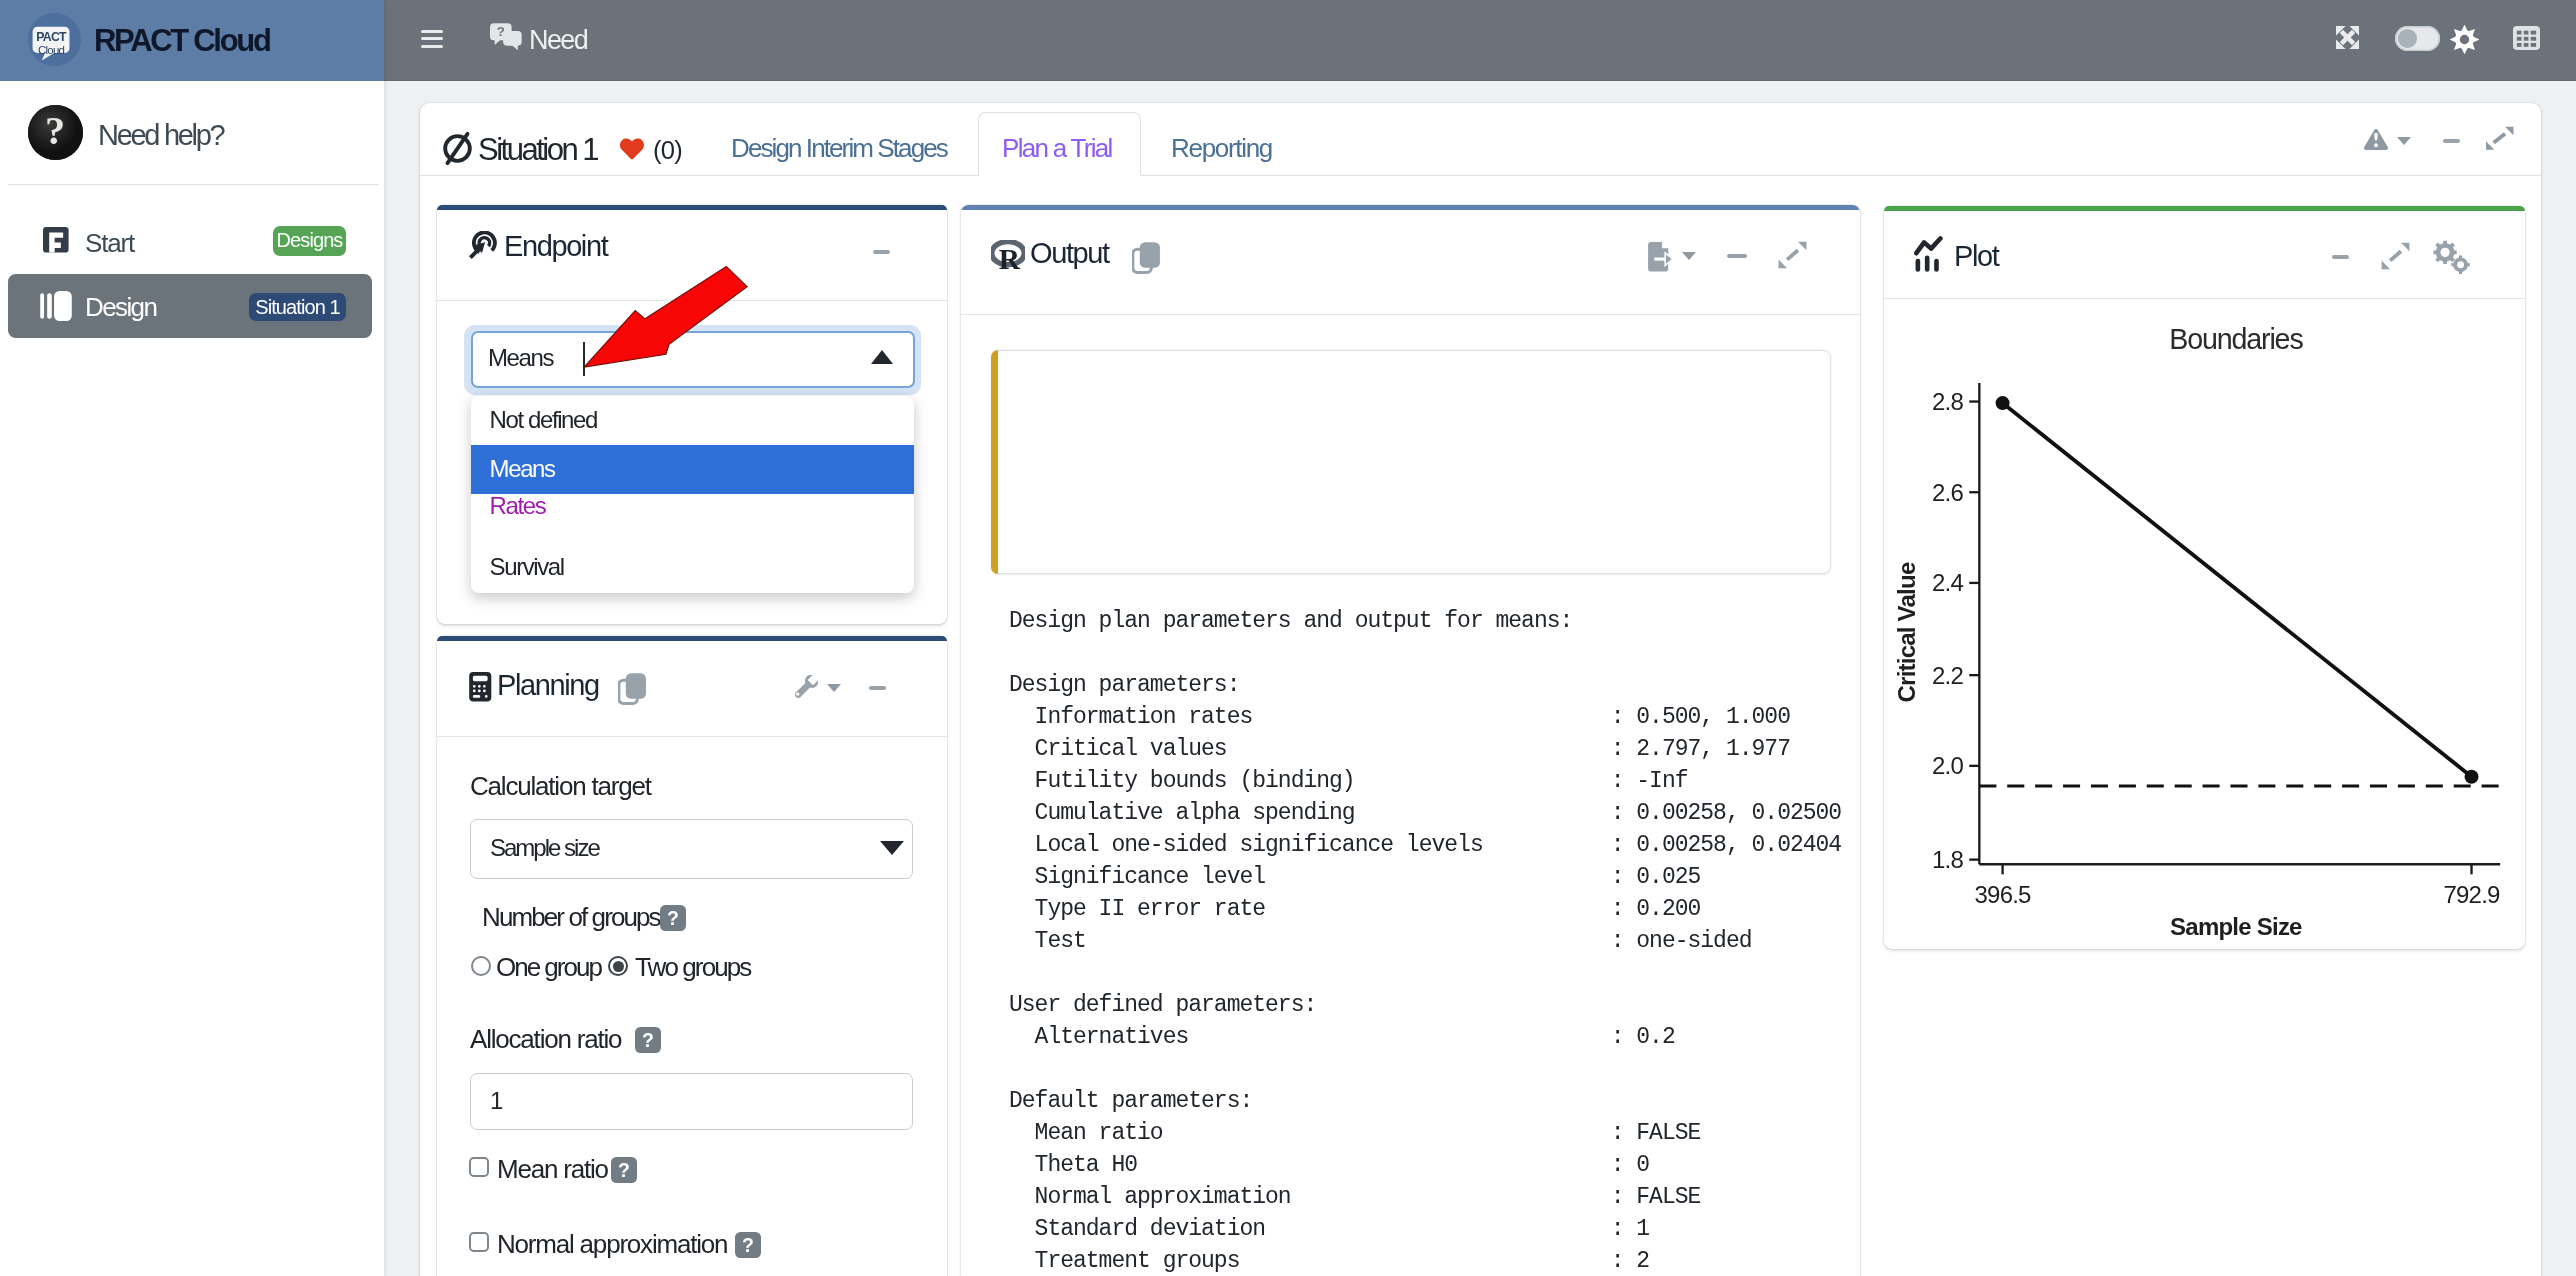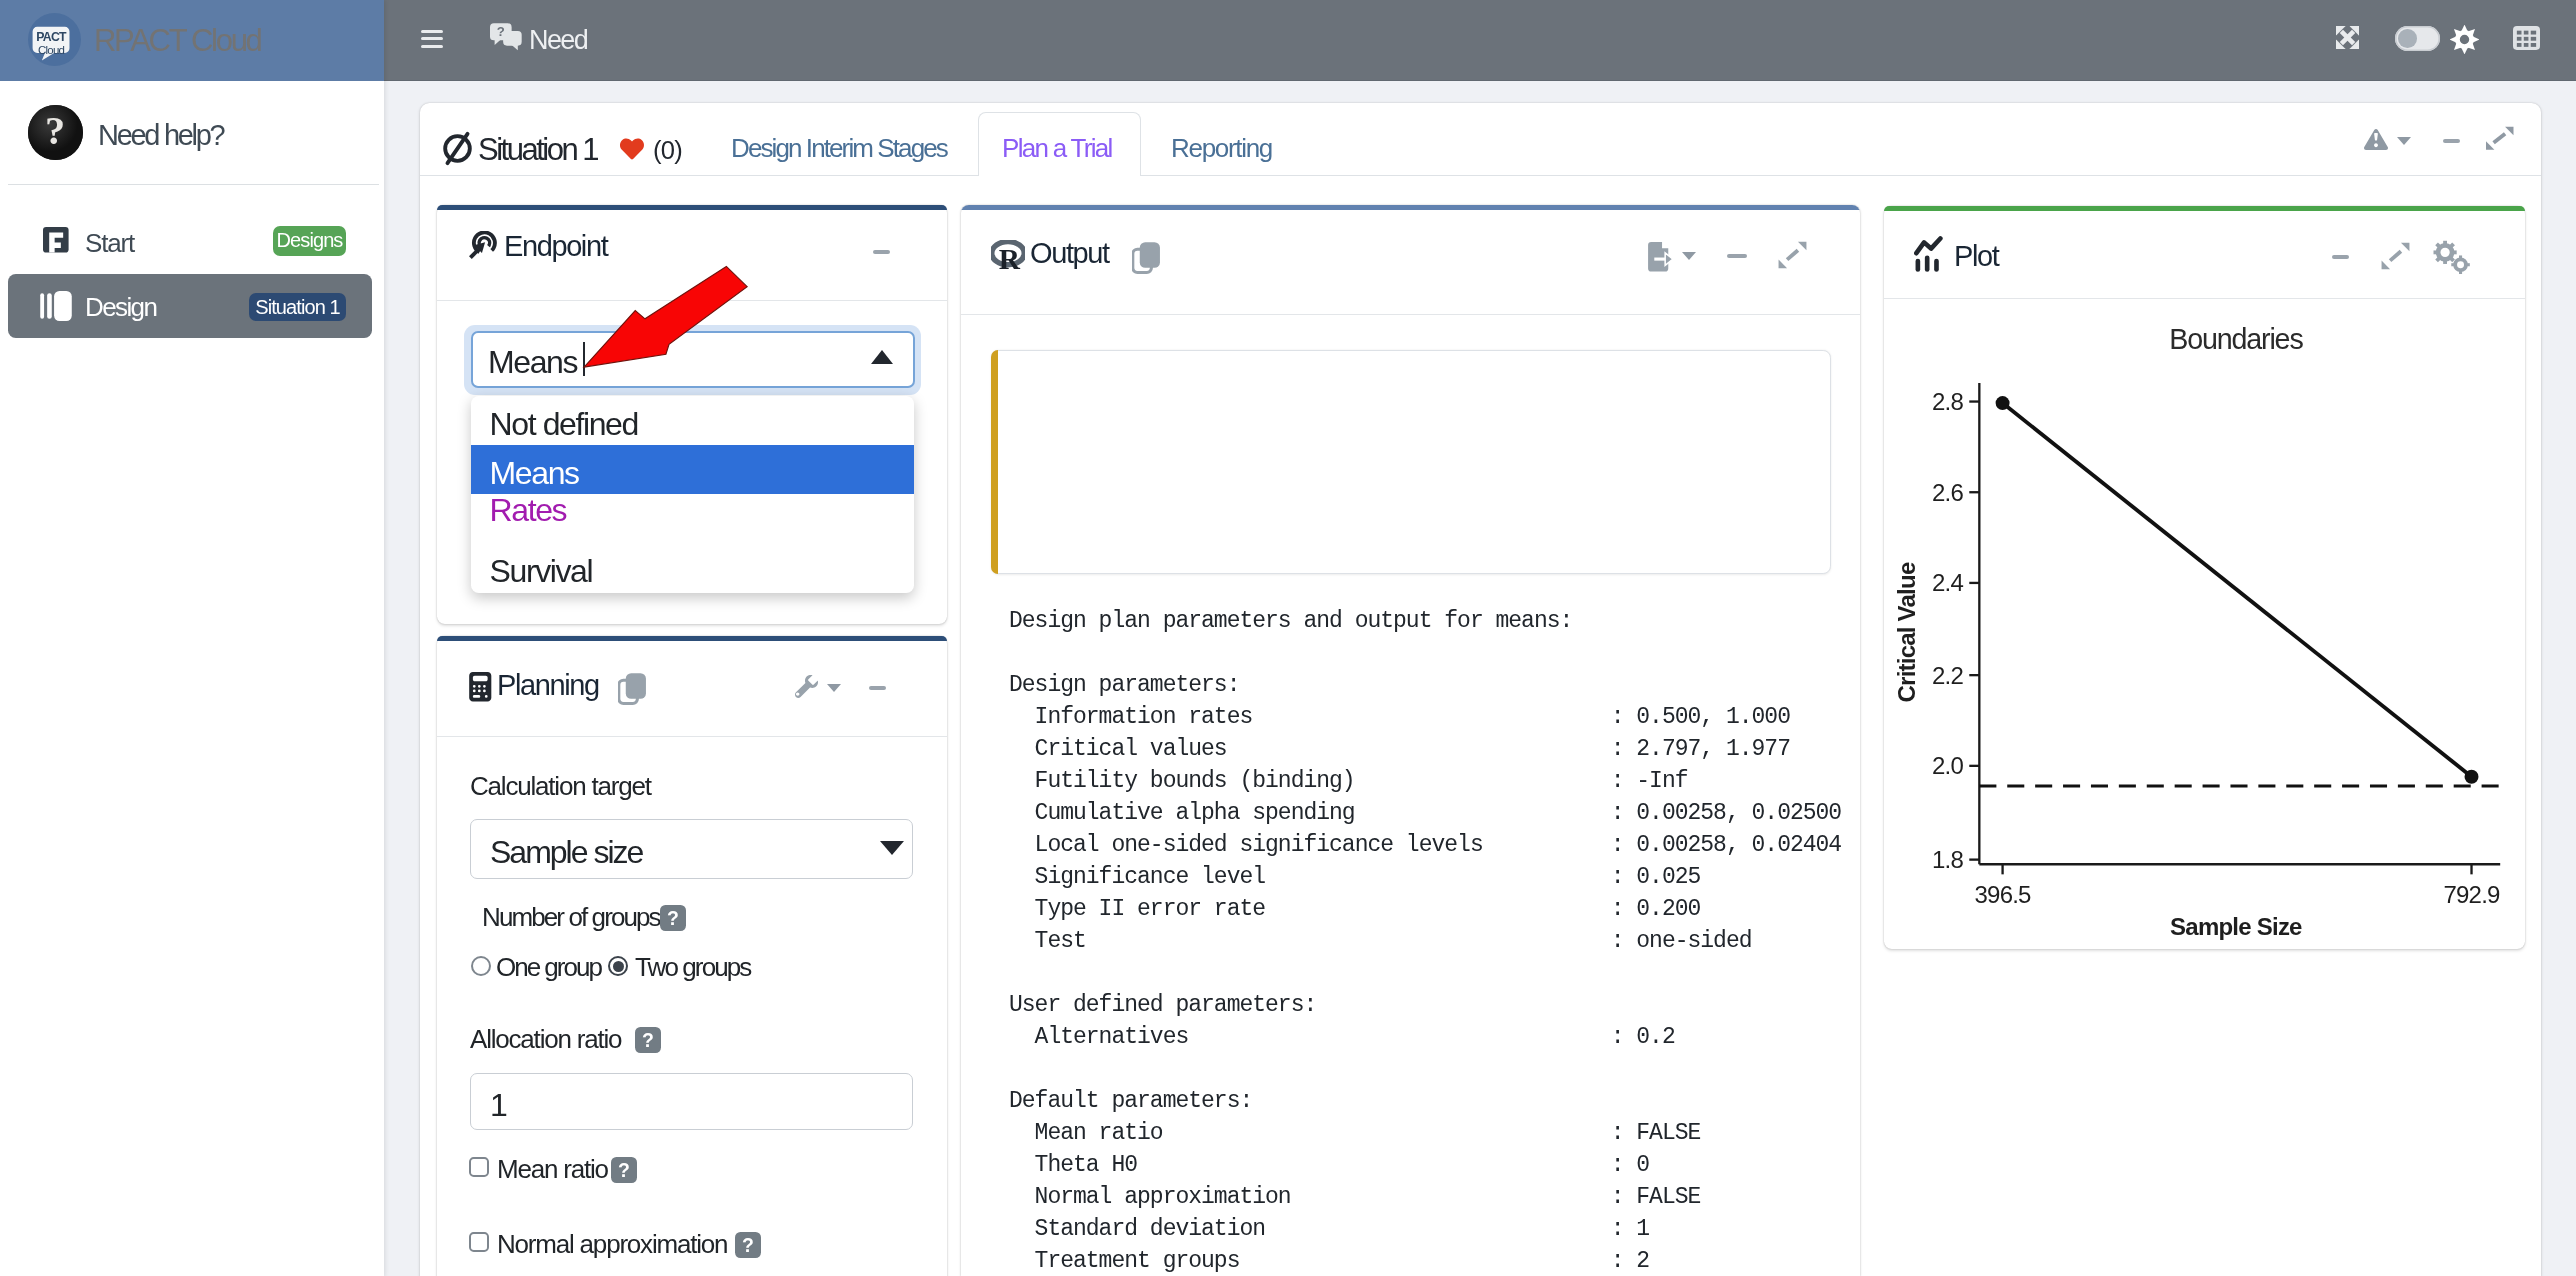--- a/index.html
+++ b/index.html
@@ -6,21 +6,21 @@
 html,body{width:2576px;height:1277px;overflow:hidden}
 body{font-family:"Liberation Sans",sans-serif;background:#eff1f5;position:relative;color:#212529}
 .abs{position:absolute}
 .card{position:absolute;background:#fff;border-radius:7.8px;box-shadow:0 0 1.6px rgba(0,0,0,.25),0 1.6px 3.1px rgba(0,0,0,.12)}
 .ctop{position:absolute;left:0;top:0;right:0;height:5.4px;border-radius:7.8px 7.8px 0 0}
 .ctitle{position:absolute;font-size:29px;letter-spacing:-1.4px;color:#1a2634;white-space:nowrap}
 .divider{position:absolute;left:0;right:0;height:0.8px;background:#e3e6e9}
 .minus{position:absolute;background:#9aa3ac;border-radius:2.3px}
 .lbl{position:absolute;font-size:26px;letter-spacing:-1.2px;color:#212529;white-space:nowrap}
 .inputbox{position:absolute;background:#fff;border:1.6px solid #c9ced4;border-radius:7px}
-.itxt{position:absolute;font-size:32px;letter-spacing:-1.4px;color:#212529;white-space:nowrap}
+.itxt{position:absolute;font-size:24px;letter-spacing:-1.4px;color:#212529;white-space:nowrap}
 .caretdn{position:absolute;width:0;height:0;border-left:12.4px solid transparent;border-right:12.4px solid transparent;border-top:14.7px solid #22272e}
 .caretup{position:absolute;width:0;height:0;border-left:12.4px solid transparent;border-right:12.4px solid transparent;border-bottom:14.7px solid #22272e}
 .scaret{position:absolute;width:0;height:0;border-left:7px solid transparent;border-right:7px solid transparent;border-top:8.5px solid #8f99a3}
 .helpb{position:absolute;width:26px;height:26px;background:#727c84;border-radius:5.4px;color:#fff;font-size:19.4px;text-align:center;line-height:26px;font-weight:bold}
 .badge{position:absolute;border-radius:7px;color:#fff;font-size:20px;letter-spacing:-0.9px;display:flex;align-items:center;justify-content:center;white-space:nowrap}
 .mono{font-family:"Liberation Mono",monospace;font-size:23px;letter-spacing:-1px;line-height:32px;color:#21262c;white-space:pre}
 .chk{position:absolute;width:20px;height:20px;border:2.3px solid #7e868e;border-radius:4.7px;background:#fff}
 .rad{position:absolute;width:20px;height:20px;border:2.3px solid #7e868e;border-radius:50%;background:#fff}
 </style>
 </head>
@@ -83,21 +83,21 @@
 
 <div class="abs" style="left:0;top:0;width:384px;height:1277px;background:#fff;box-shadow:1.6px 0 4.7px rgba(0,0,0,.1)"></div>
 <div class="abs" style="left:0;top:0;width:384px;height:81px;background:#5d7ca6"></div>
 
 <svg class="abs" style="left:28px;top:13px" width="53" height="53" viewBox="0 0 69 69">
   <circle cx="34.5" cy="34.5" r="34.5" fill="#4c6f9e"></circle>
   <path d="M12 18 h36 a6 6 0 0 1 6 6 v22 a6 6 0 0 1 -6 6 h-14 l-16 10 4 -10 h-10 a6 6 0 0 1 -6 -6 v-22 a6 6 0 0 1 6 -6 Z" fill="#f2f4f6"></path>
   <text x="30" y="37" font-size="16" font-weight="bold" fill="#2e4763" text-anchor="middle" letter-spacing="-1">PACT</text>
   <text x="30" y="54" font-size="15" fill="#2e4763" text-anchor="middle" letter-spacing="-1">Cloud</text>
 </svg>
-<div class="abs" style="left:94px;top:22.5px;font-size:31px;letter-spacing:-2.3px;color:#737373;font-weight:400">RPACT Cloud</div>
+<div class="abs" style="left:94px;top:22.5px;font-size:31px;letter-spacing:-2.3px;color:#0f172a;font-weight:700">RPACT Cloud</div>
 
 <svg class="abs" style="left:28px;top:105px" width="55" height="55" viewBox="0 0 71 71">
   <circle cx="35.5" cy="35.5" r="35.5" fill="#1e1e1e"></circle>
   <circle cx="35.5" cy="35.5" r="35.5" fill="url(#nhgrad)"></circle>
   <defs>
       <radialGradient id="nhgrad" cx="0.4" cy="0.35">
         <stop offset="0%" stop-color="#3a3a3a"></stop>
         <stop offset="100%" stop-color="#111"></stop>
       </radialGradient>
     </defs>

